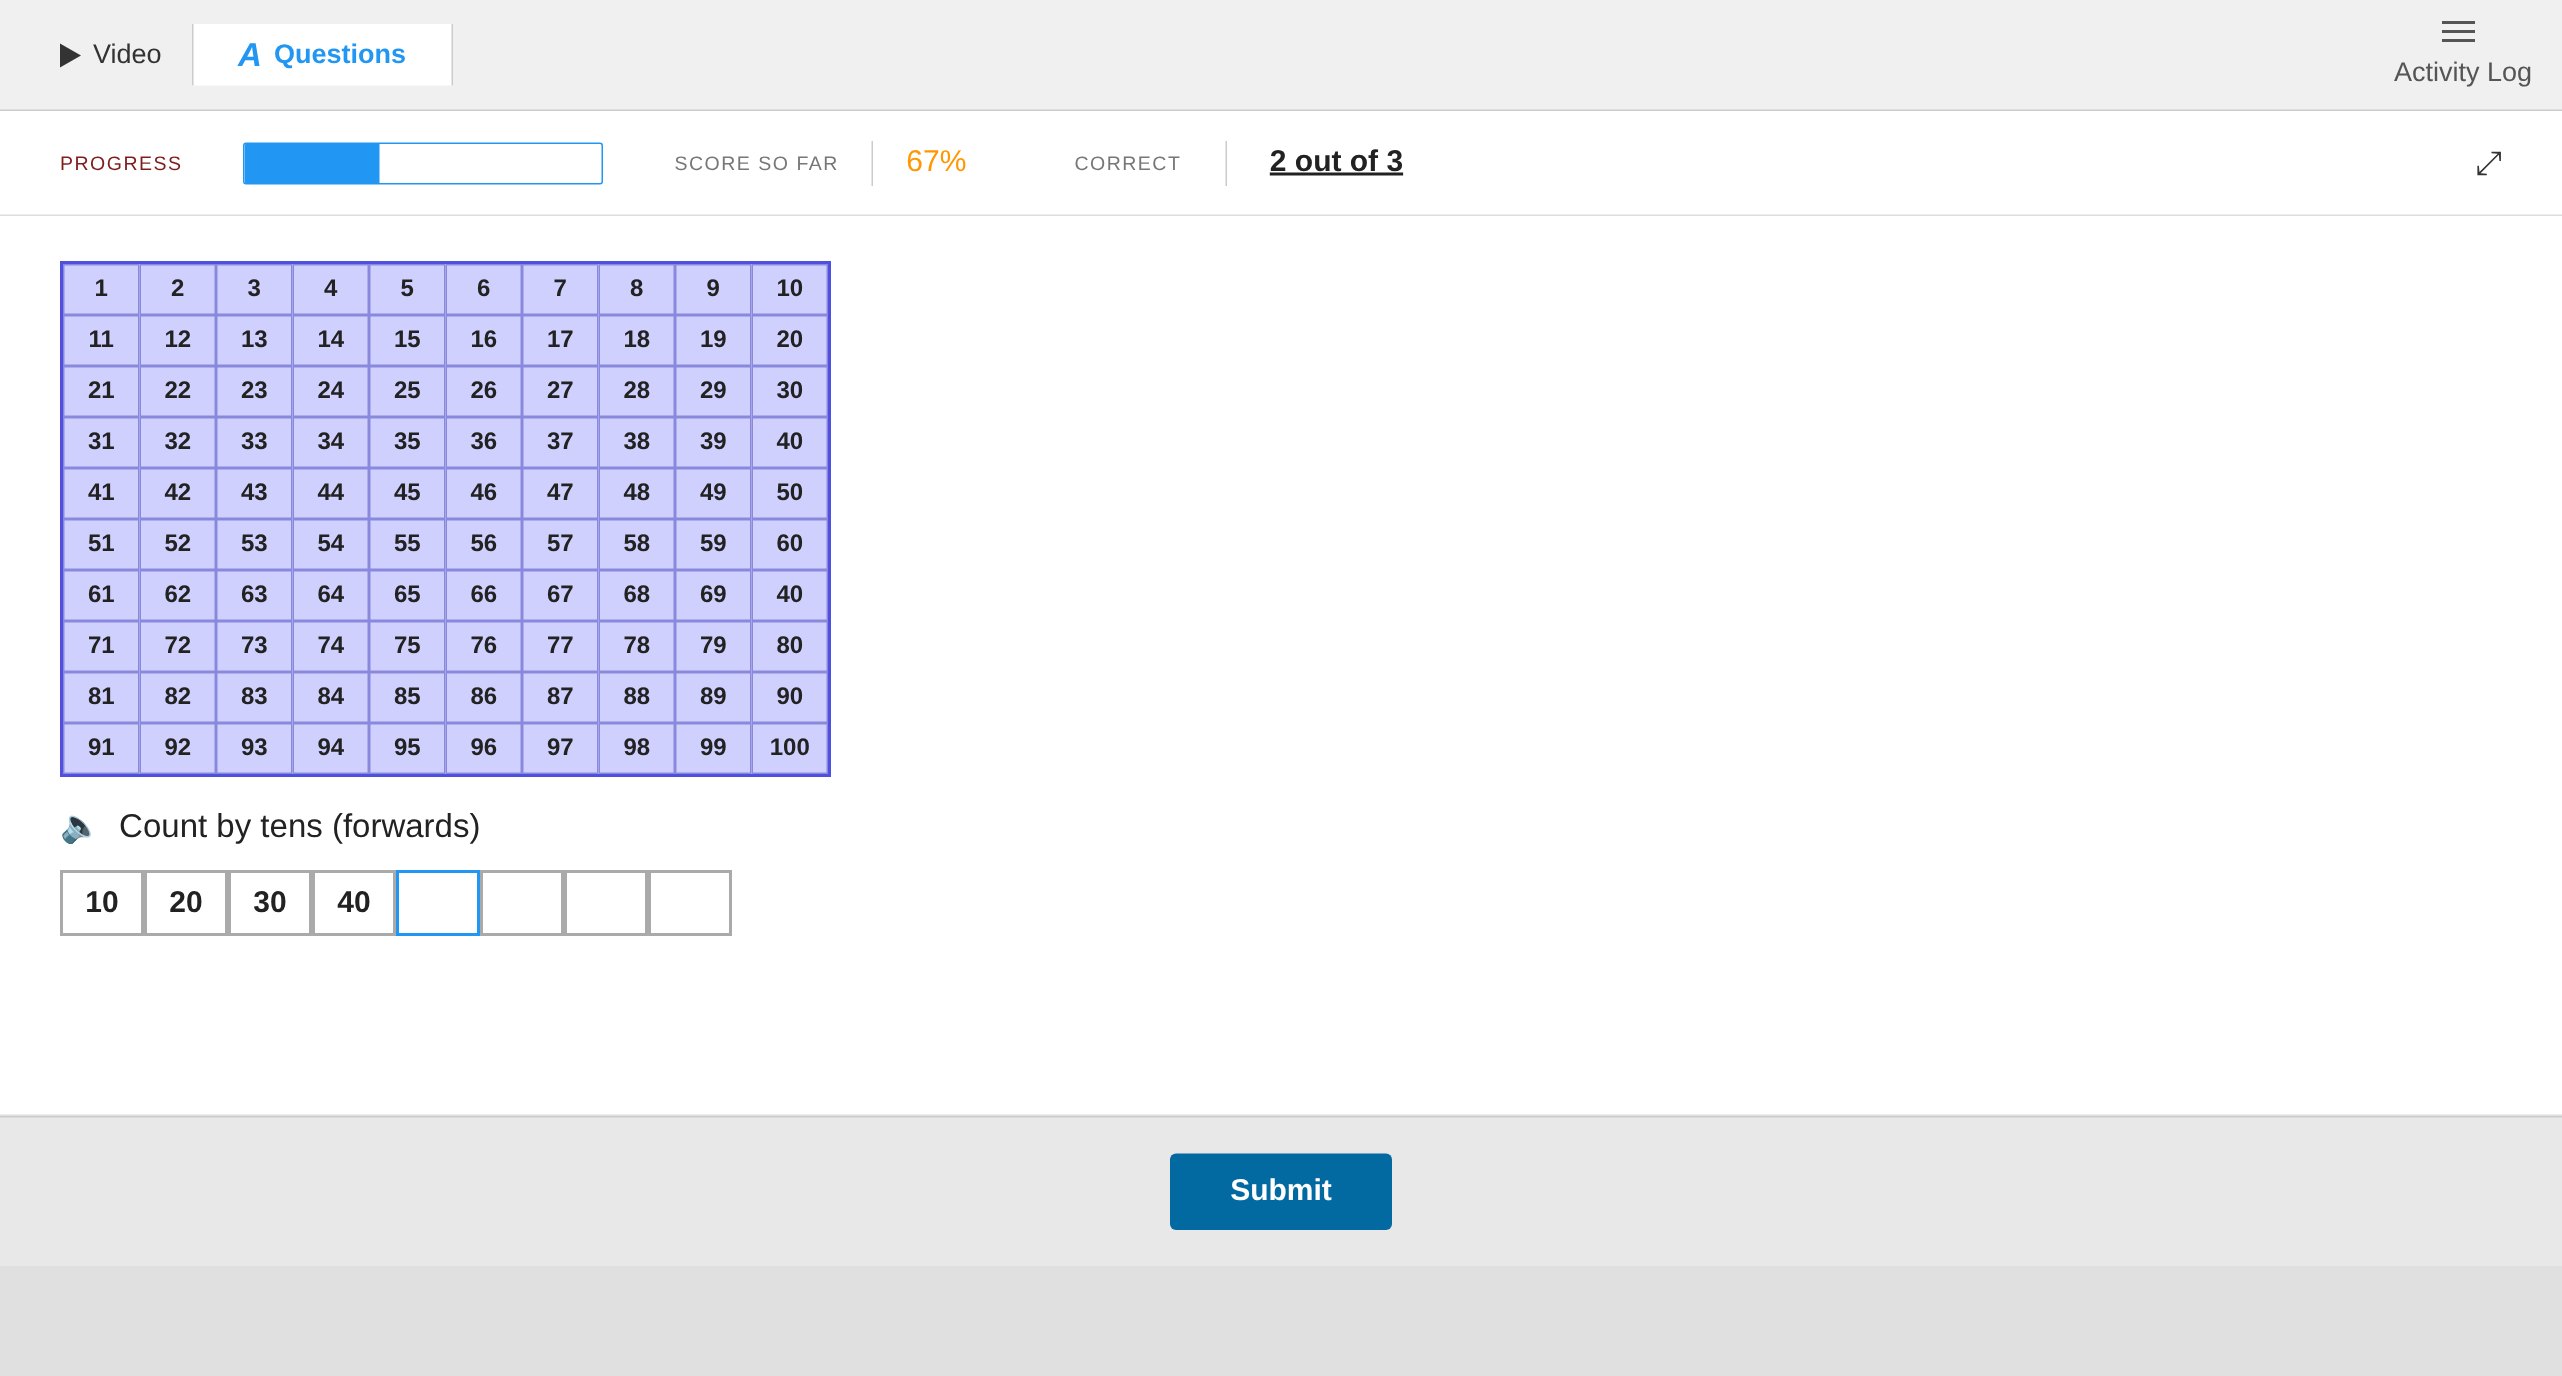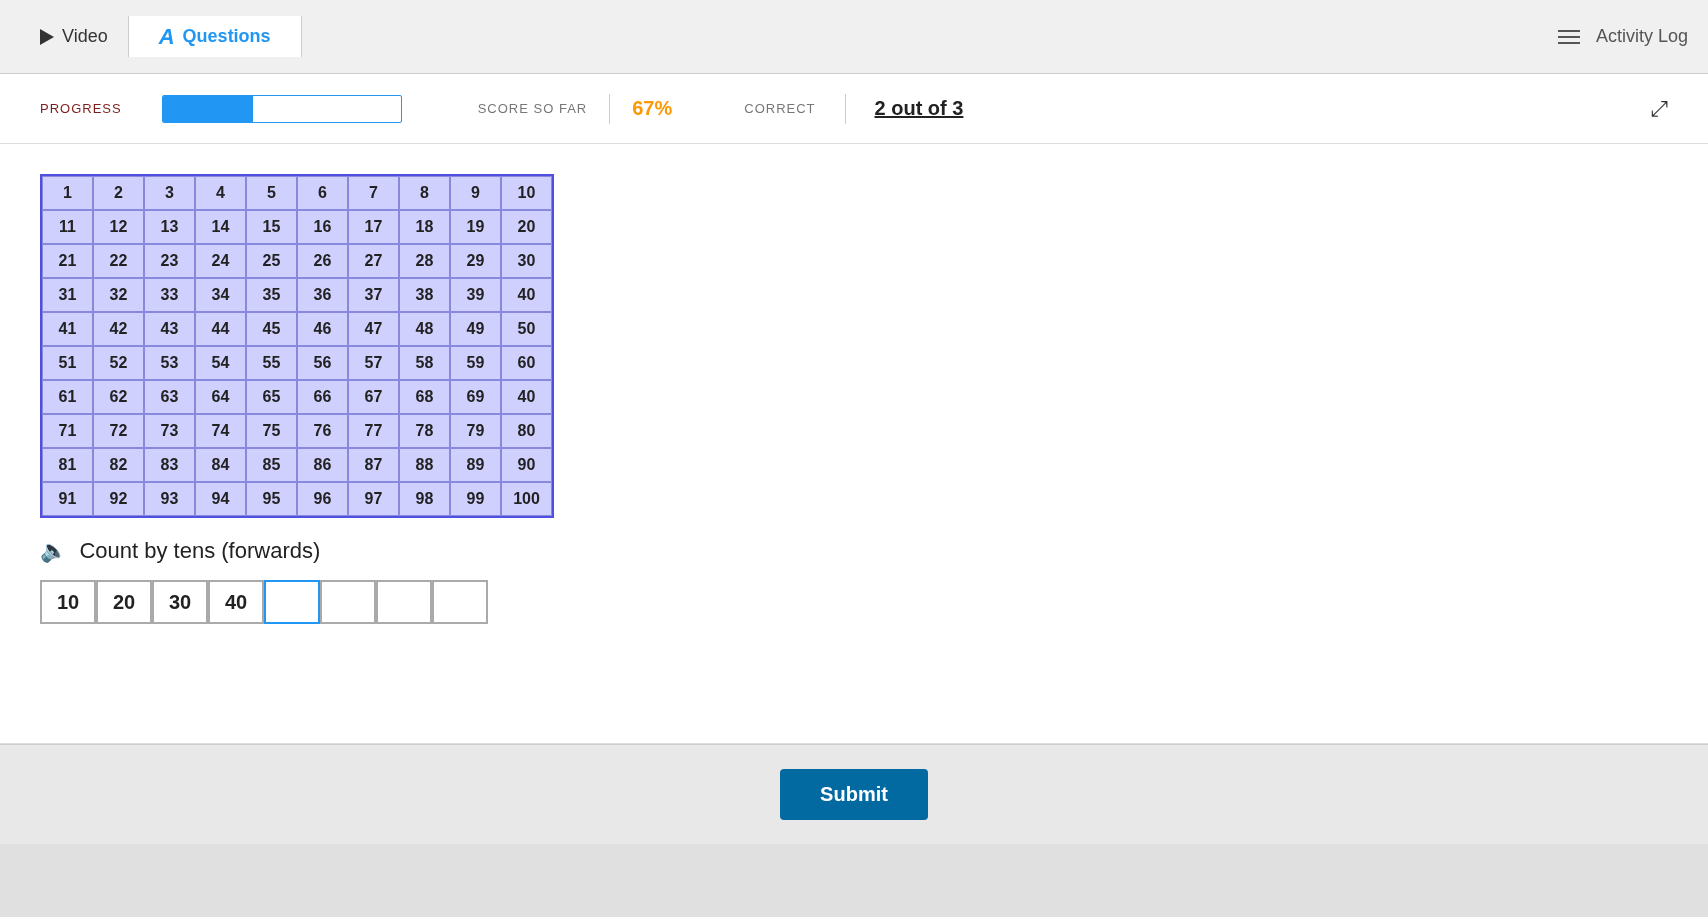--- a/index.html
+++ b/index.html
@@ -52,20 +52,21 @@
       font-weight: bold;
     }
     .nav-spacer { flex: 1; }
     .activity-log {
       display: flex;
       align-items: center;
       gap: 10px;
       color: #555;
       font-size: 18px;
       cursor: pointer;
+      flex-direction: column;
     }
 
     
     .ham-lines {
       display: flex;
       flex-direction: column;
       gap: 4px;
       margin-right: 6px;
     }
     .ham-lines span {
@@ -99,32 +100,32 @@
       display: flex;
     }
     .progress-bar-fill {
       background: #2196F3;
       height: 100%;
     }
     .score-section {
       display: flex;
       align-items: center;
       gap: 12px;
-      margin-left: 36px;
+      margin-left: 8px;
     }
     .score-label {
       color: #777;
       font-size: 13px;
       letter-spacing: 1px;
       text-transform: uppercase;
     }
     .score-value {
       color: #FF9800;
       font-size: 20px;
-      font-weight: bold;
+      font-weight: normal;
     }
     .correct-section {
       display: flex;
       align-items: center;
       gap: 29px;
       margin-left: 32px;
     }
     .correct-label {
       color: #777;
       font-size: 13px;

